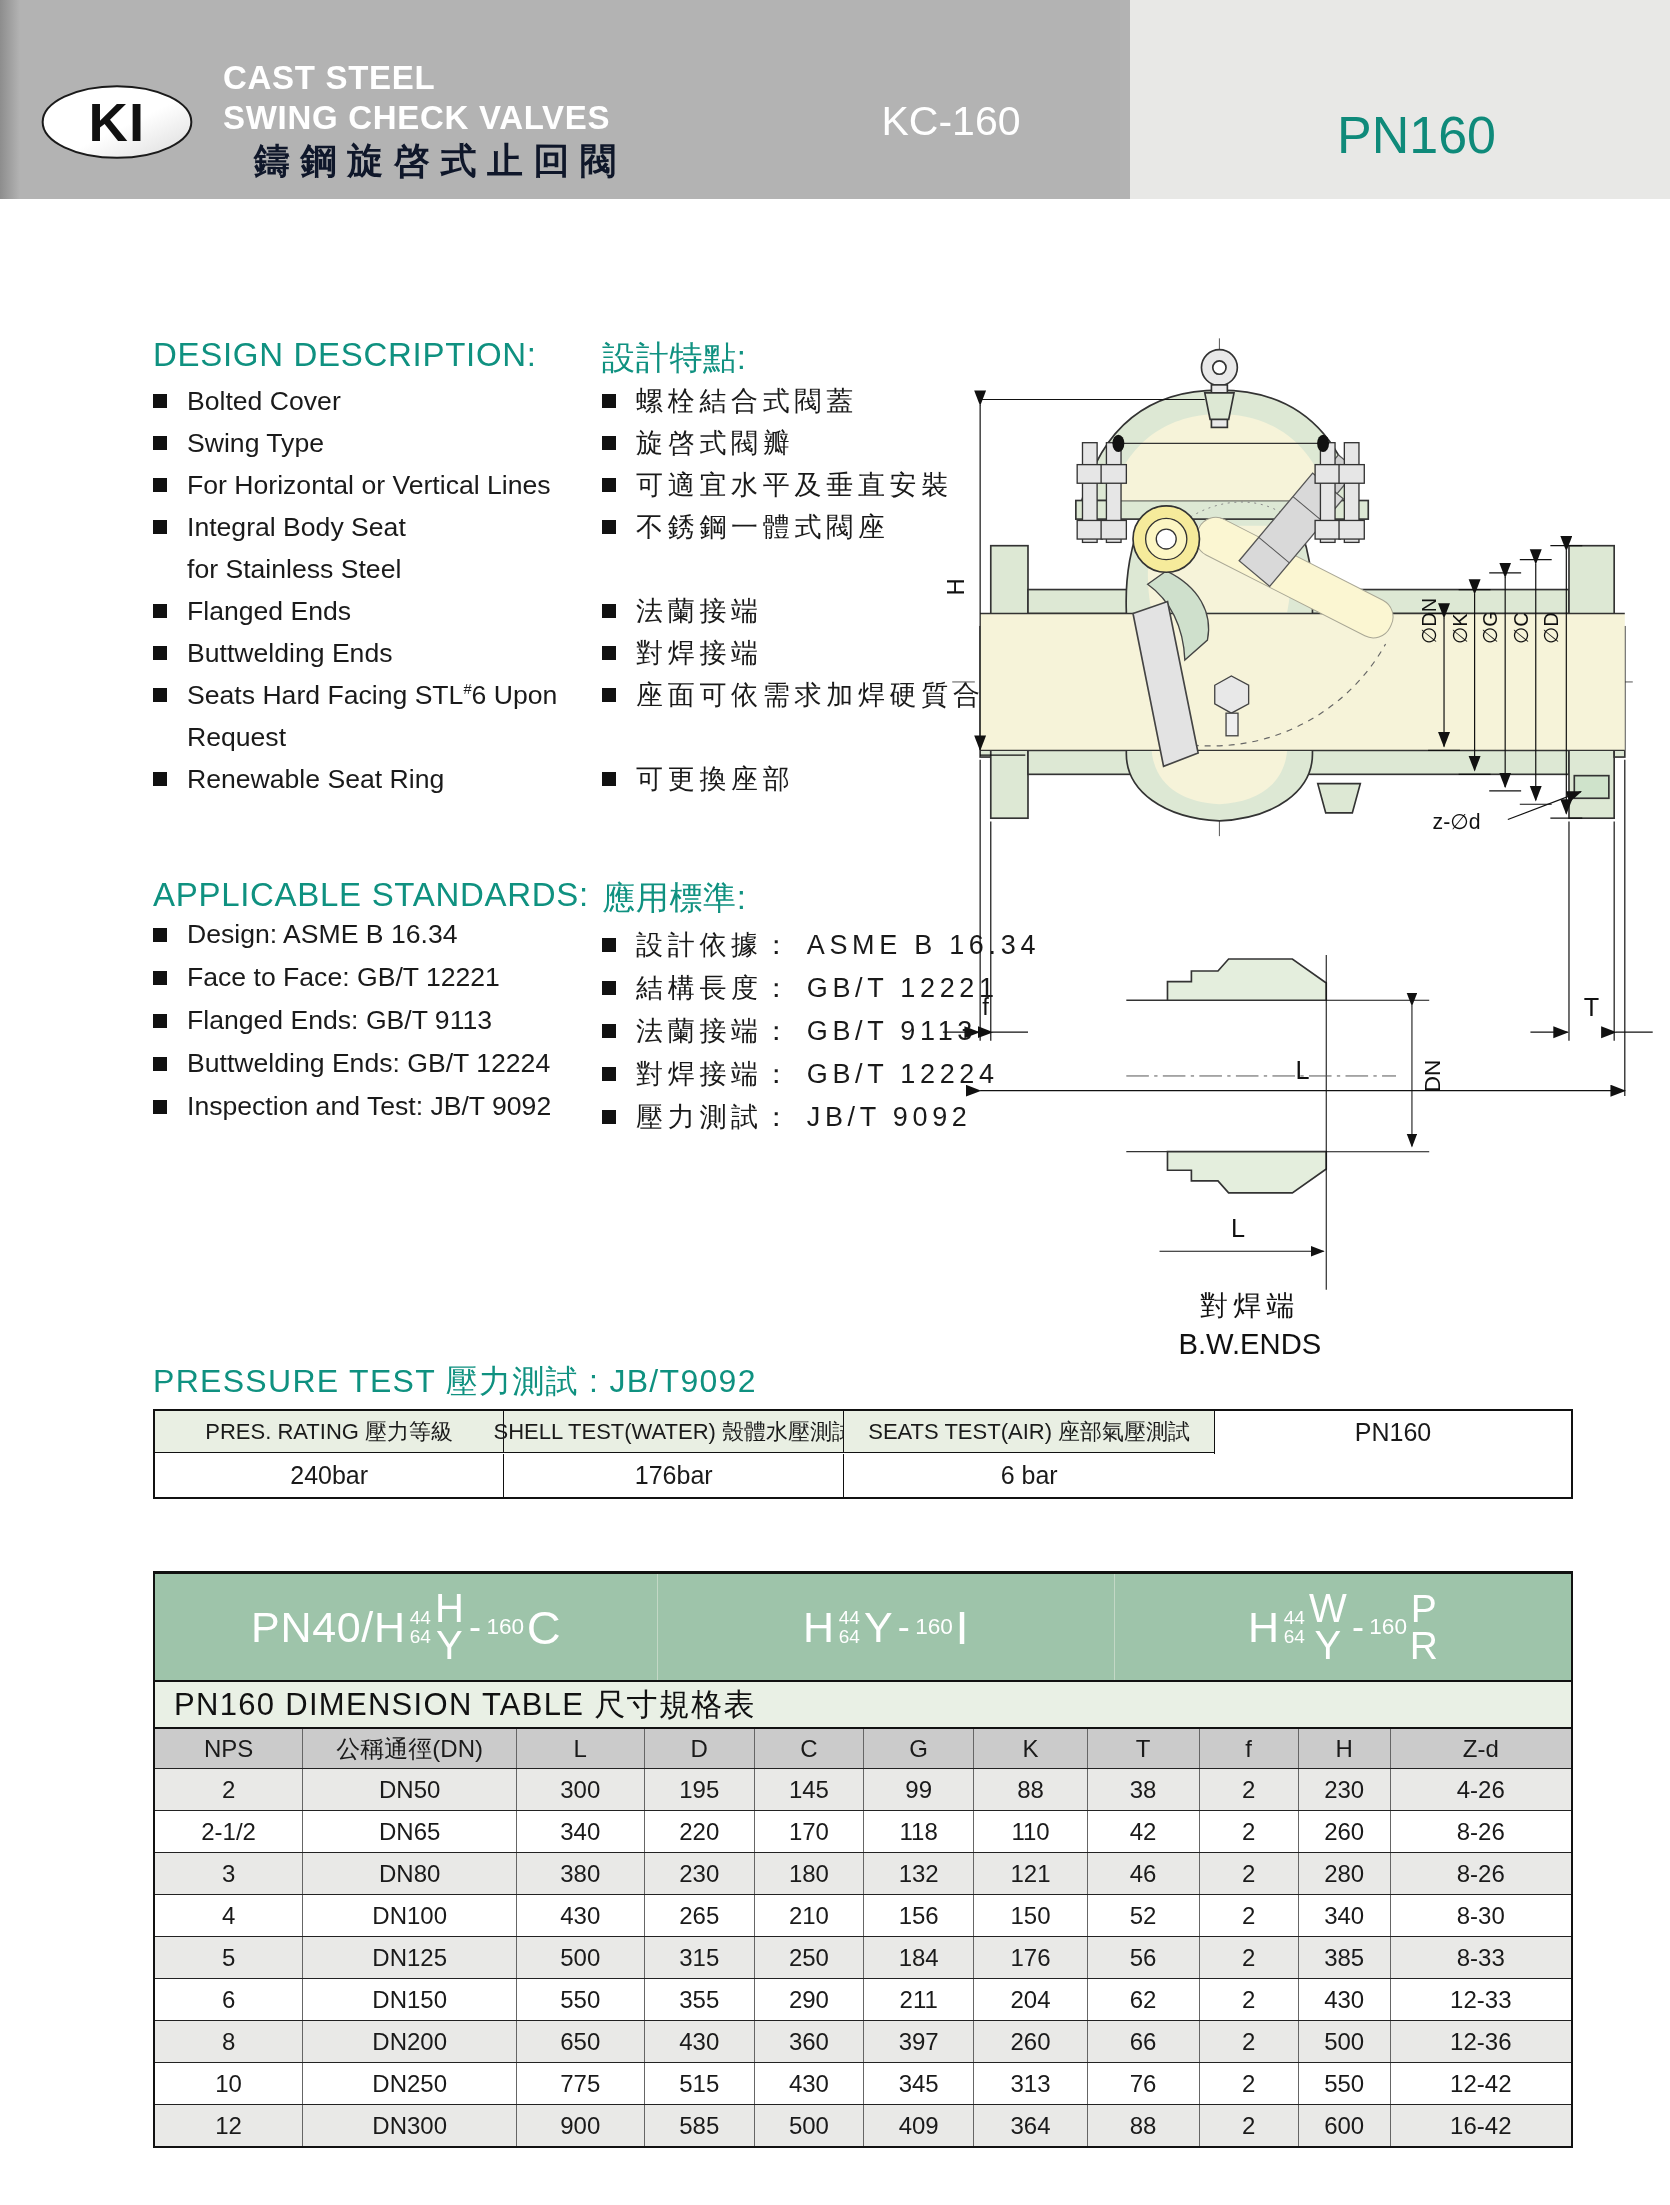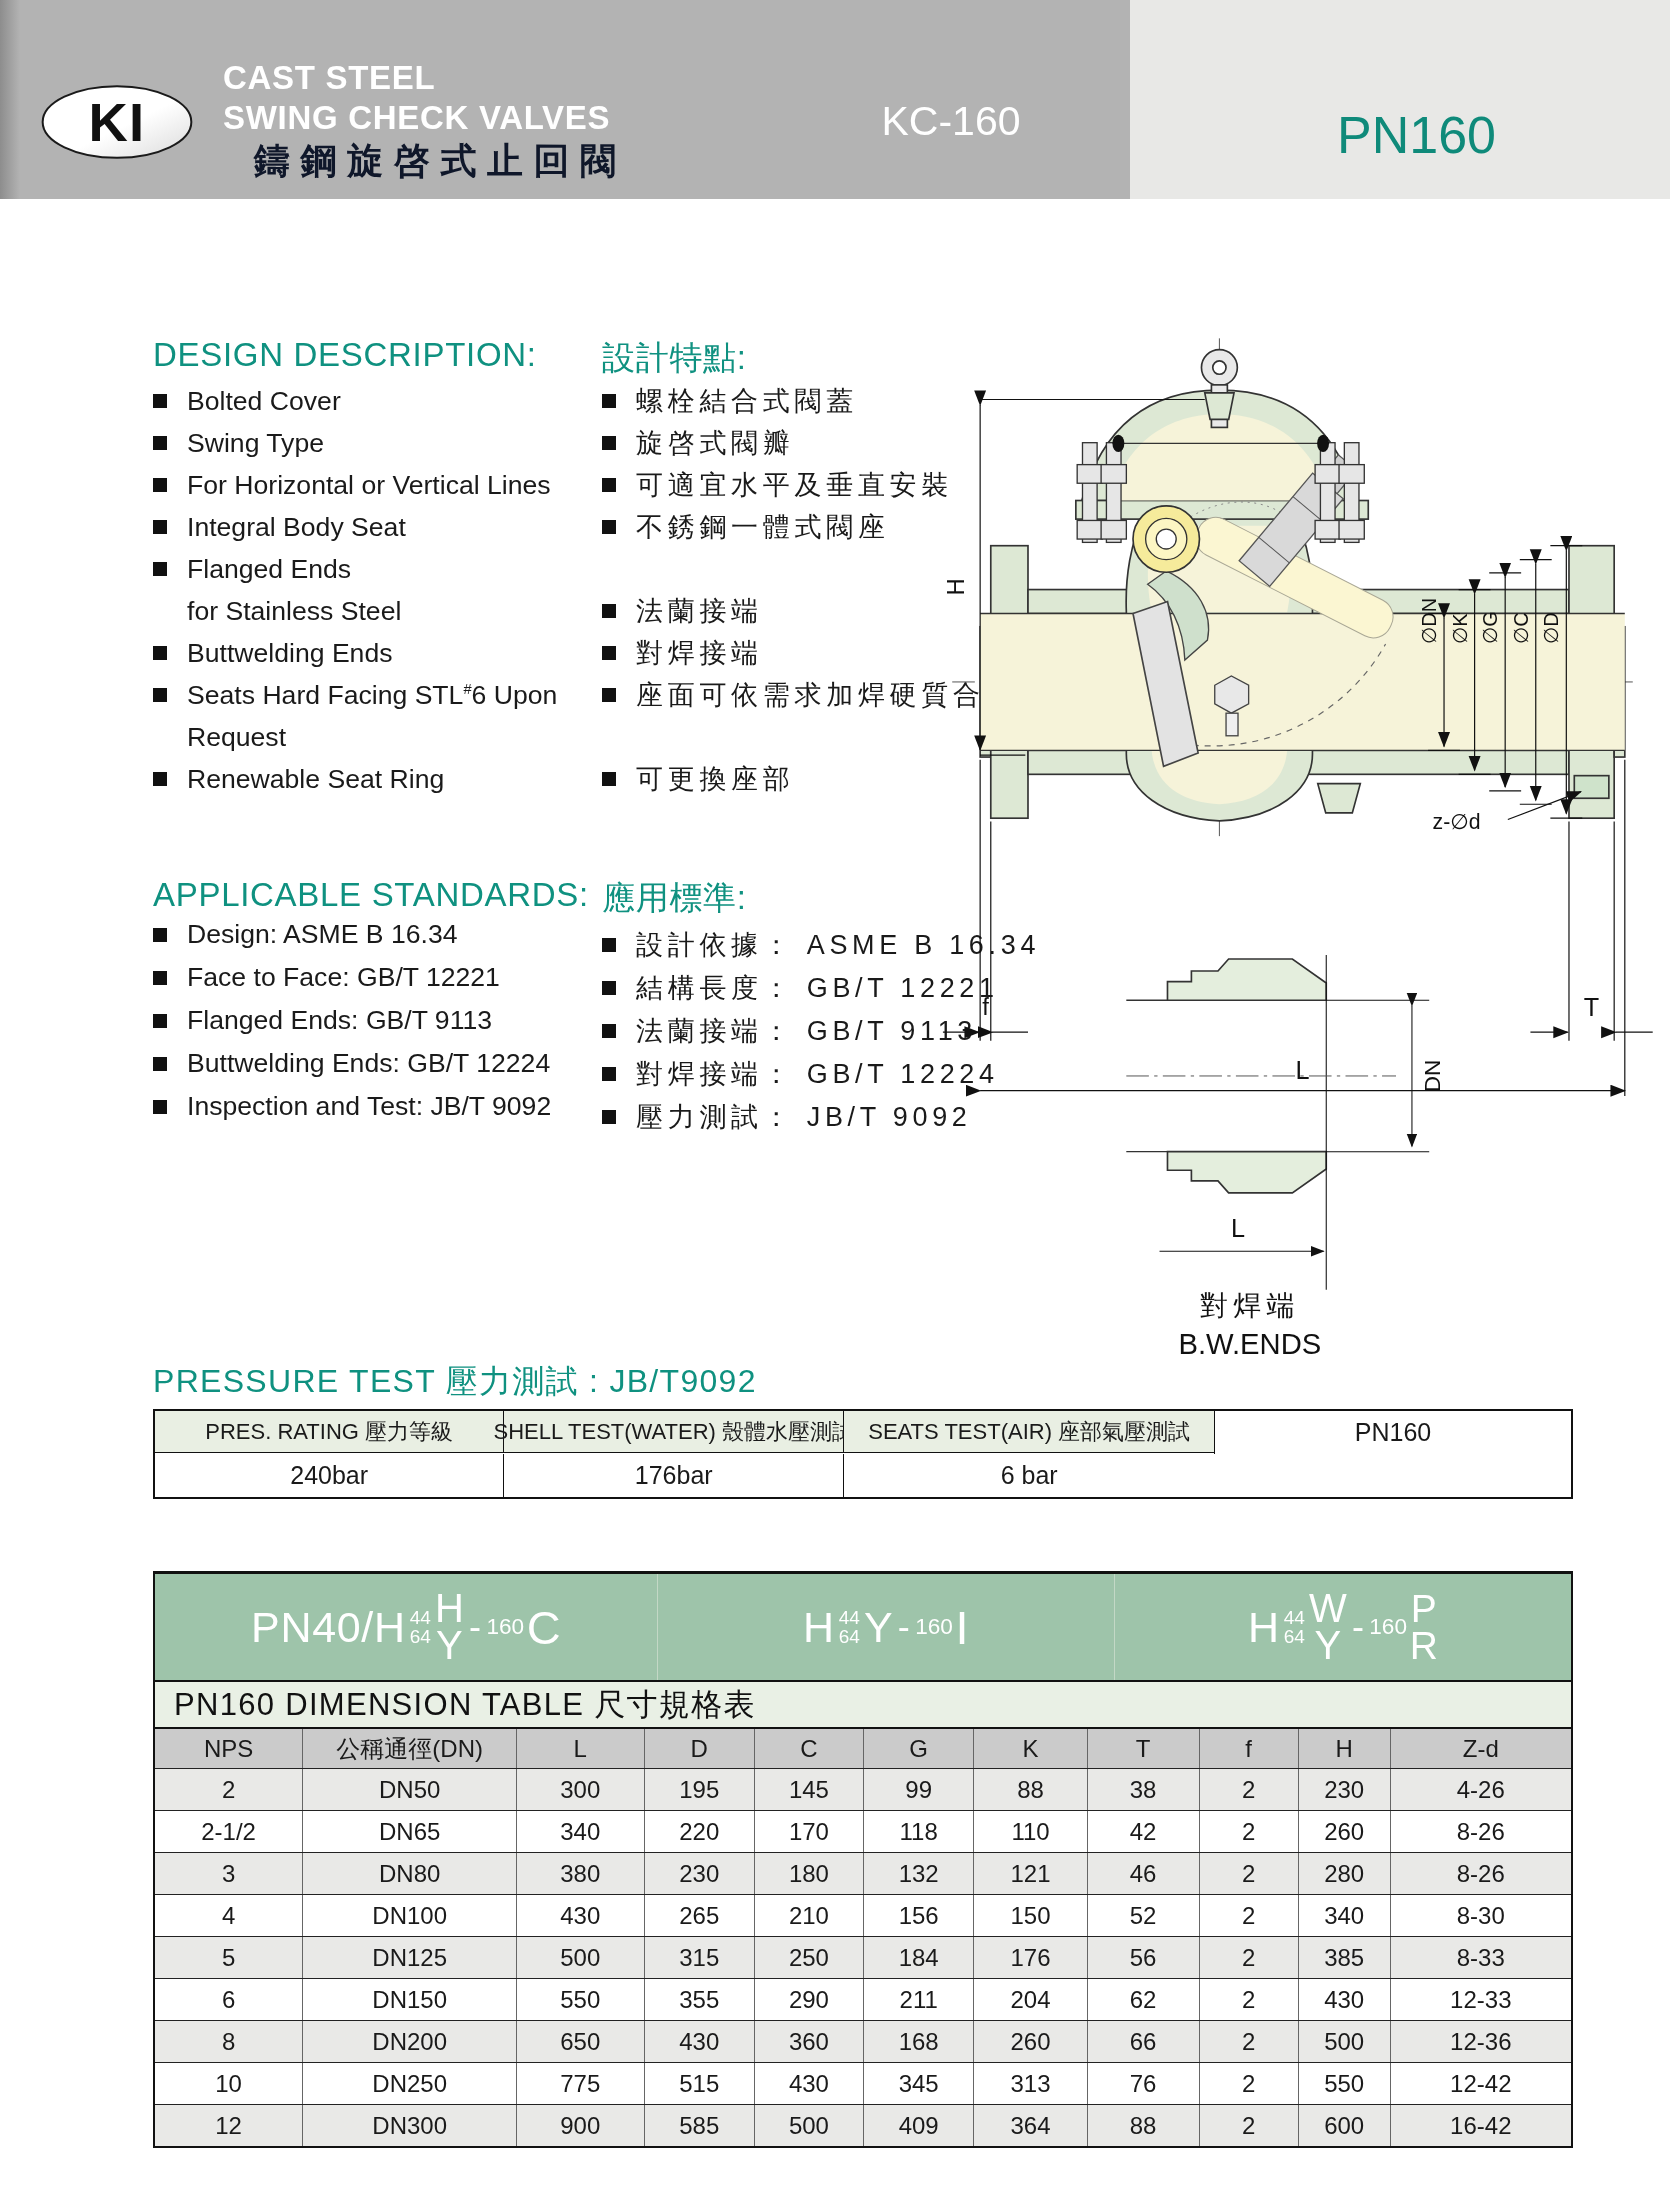--- a/index.html
+++ b/index.html
@@ -127,26 +127,26 @@
       </div>
       <div class="li-row">
         <span class="sq"></span>
         <span class="li-txt">For Horizontal or Vertical Lines</span>
       </div>
       <div class="li-row">
         <span class="sq"></span>
         <span class="li-txt">Integral Body Seat</span>
       </div>
       <div class="li-row">
-        <span class="sq"></span>
-        <span class="li-txt">Flanged Ends</span>
-      </div>
-      <div class="li-row">
         <span class="sq hid"></span>
         <span class="li-txt">for Stainless Steel</span>
+      </div>
+      <div class="li-row">
+        <span class="sq"></span>
+        <span class="li-txt">Flanged Ends</span>
       </div>
       <div class="li-row">
         <span class="sq"></span>
         <span class="li-txt">Buttwelding Ends</span>
       </div>
       <div class="li-row">
         <span class="sq"></span>
         <span class="li-txt">Seats Hard Facing STL<sup>#</sup>6 Upon</span>
       </div>
       <div class="li-row">
@@ -568,21 +568,21 @@
           <div class="dc">2</div>
           <div class="dc">430</div>
           <div class="dc">12-33</div>
         </div>
         <div class="drow">
           <div class="dc">8</div>
           <div class="dc">DN200</div>
           <div class="dc">650</div>
           <div class="dc">430</div>
           <div class="dc">360</div>
-          <div class="dc">168</div>
+          <div class="dc">397</div>
           <div class="dc">260</div>
           <div class="dc">66</div>
           <div class="dc">2</div>
           <div class="dc">500</div>
           <div class="dc">12-36</div>
         </div>
         <div class="drow">
           <div class="dc">10</div>
           <div class="dc">DN250</div>
           <div class="dc">775</div>

